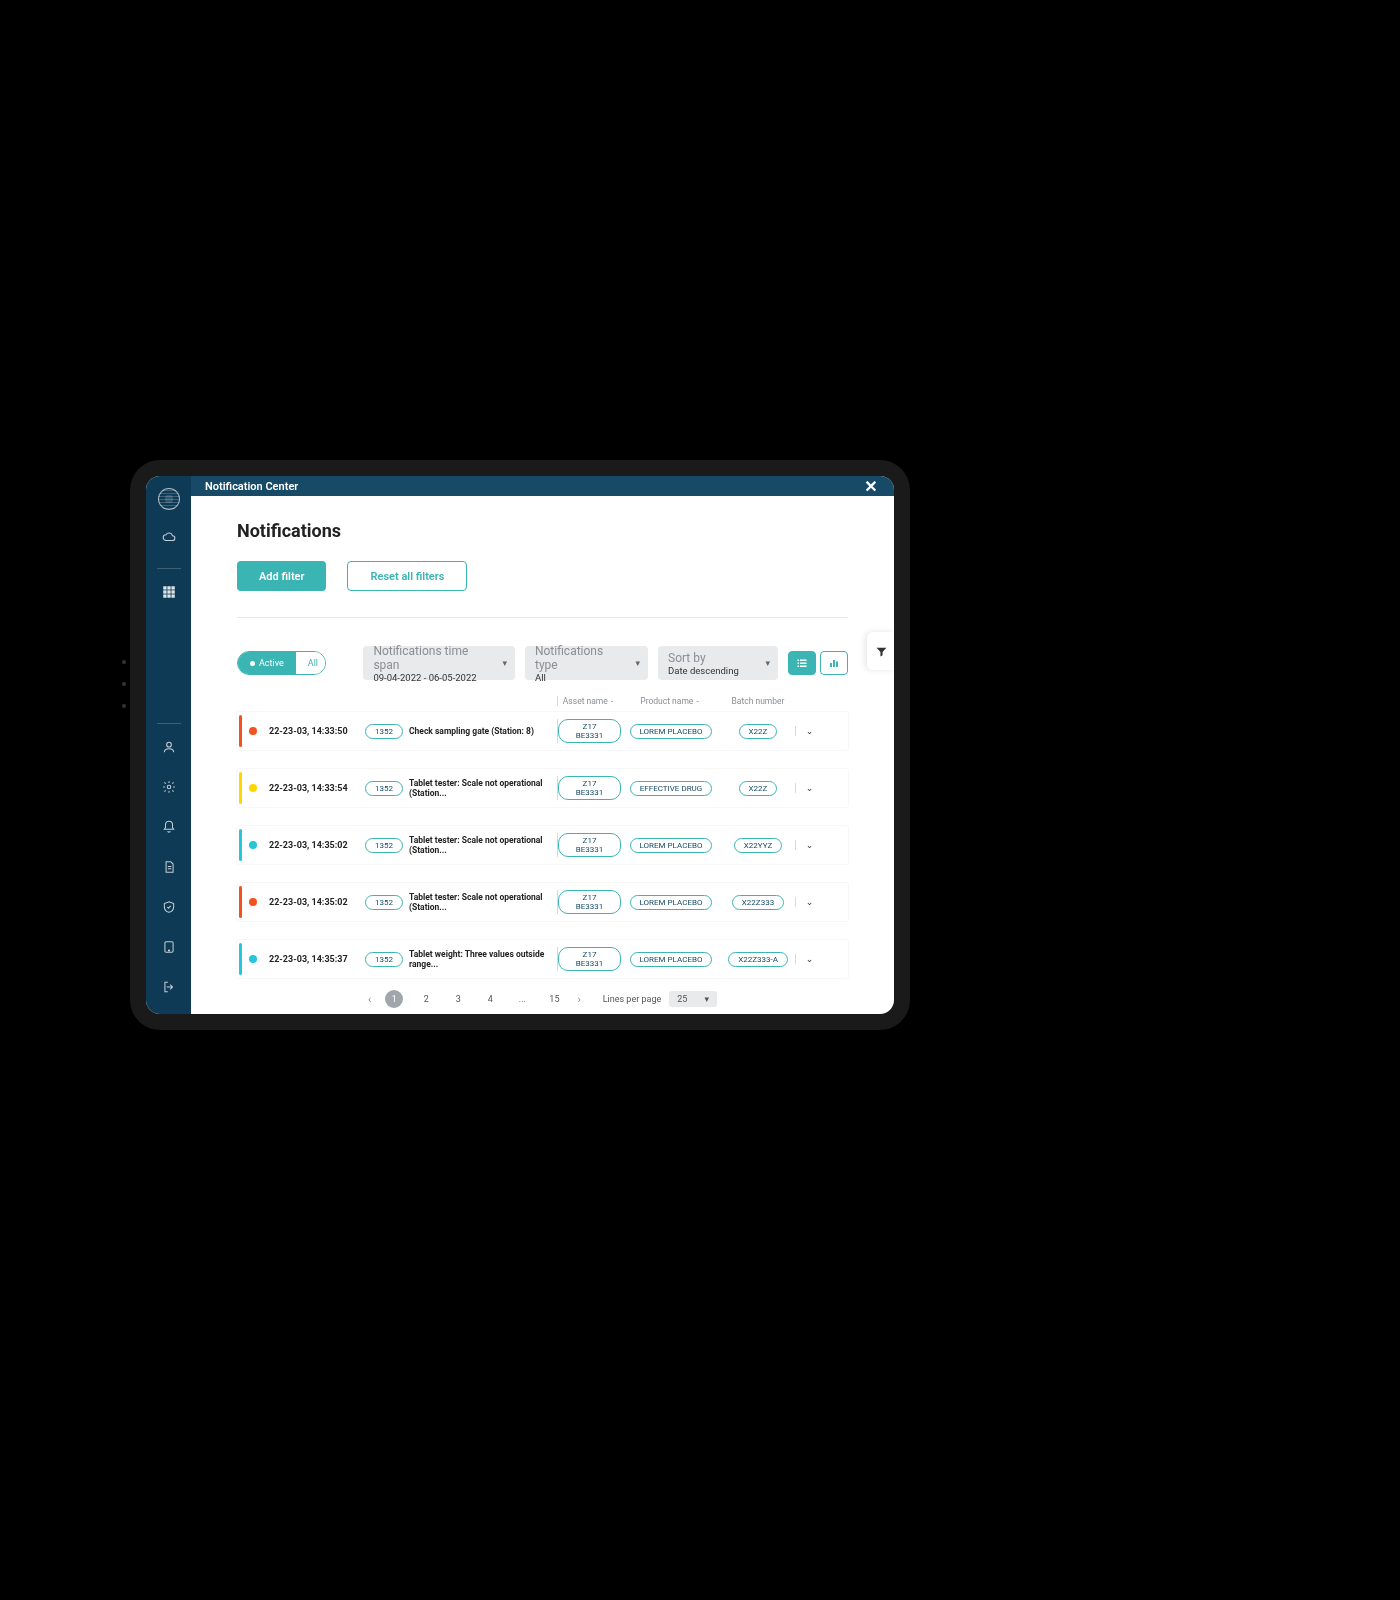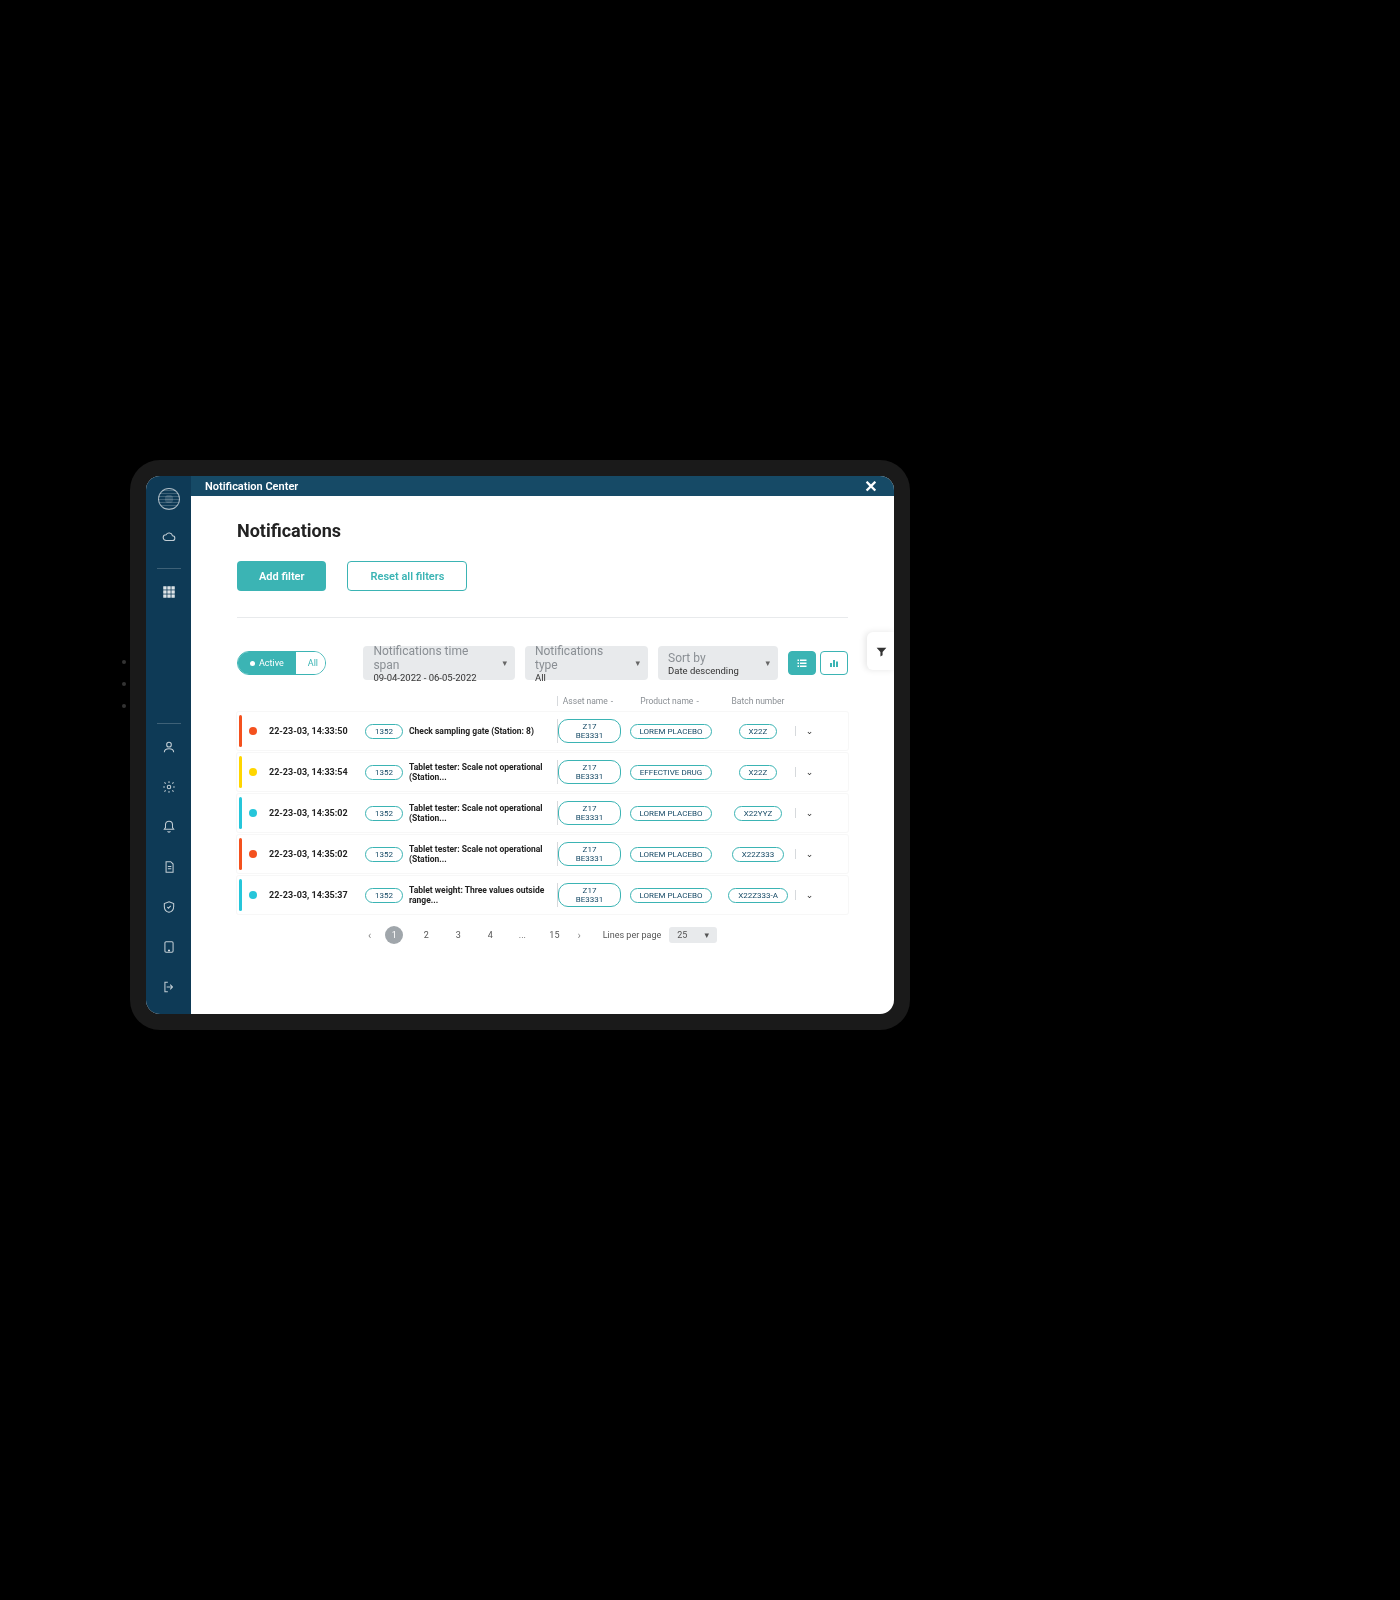--- a/index.html
+++ b/index.html
@@ -55,21 +55,21 @@
 .table-head .col{text-align:center}
 .col-bar{width:6px;flex-shrink:0}
 .col-dot{width:20px;flex-shrink:0}
 .col-time{width:96px;flex-shrink:0}
 .col-code{width:50px;flex-shrink:0}
 .col-msg{width:148px;flex-shrink:0}
 .col-asset{width:64px;flex-shrink:0;border-left:1px solid var(--border-gray)}
 .col-prod{width:100px;flex-shrink:0}
 .col-batch{width:74px;flex-shrink:0}
 .col-exp{width:28px;flex-shrink:0;border-left:1px solid var(--border-gray)}
-.notif-list{display:flex;flex-direction:column;gap:3px}
+.notif-list{display:flex;flex-direction:column;gap:19px}
 .notif-row{display:flex;align-items:center;background:#fff;height:38px;font-size:9px;border-radius:2px;box-shadow:0 0 0 1px rgba(0,0,0,.03)}
 .notif-row .bar{width:3px;height:32px;border-radius:2px;margin-left:2px}
 .notif-row .dot{width:8px;height:8px;border-radius:50%;margin:0 auto}
 .notif-row .time{font-weight:700;color:#222;padding-left:6px}
 .notif-row .pill{display:inline-block;border:1px solid var(--teal);color:var(--navy);border-radius:10px;padding:2px 9px;font-size:8px;text-align:center}
 .notif-row .code-cell{text-align:center}
 .notif-row .msg{font-weight:700;color:#222;line-height:1.2;font-size:8.5px;padding-right:4px}
 .notif-row .exp{text-align:center;cursor:pointer;color:#333}
 .pagination{display:flex;align-items:center;justify-content:center;gap:14px;margin-top:12px;font-size:9px;color:#555}
 .page-num{width:18px;height:18px;display:flex;align-items:center;justify-content:center;border-radius:50%;cursor:pointer}

